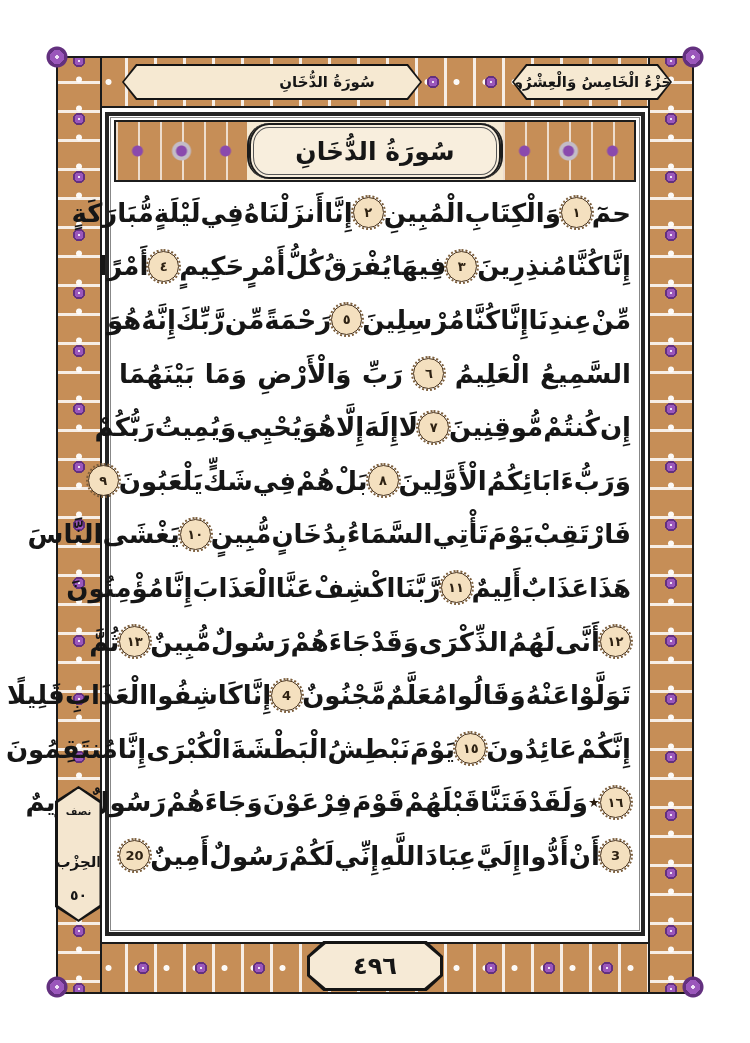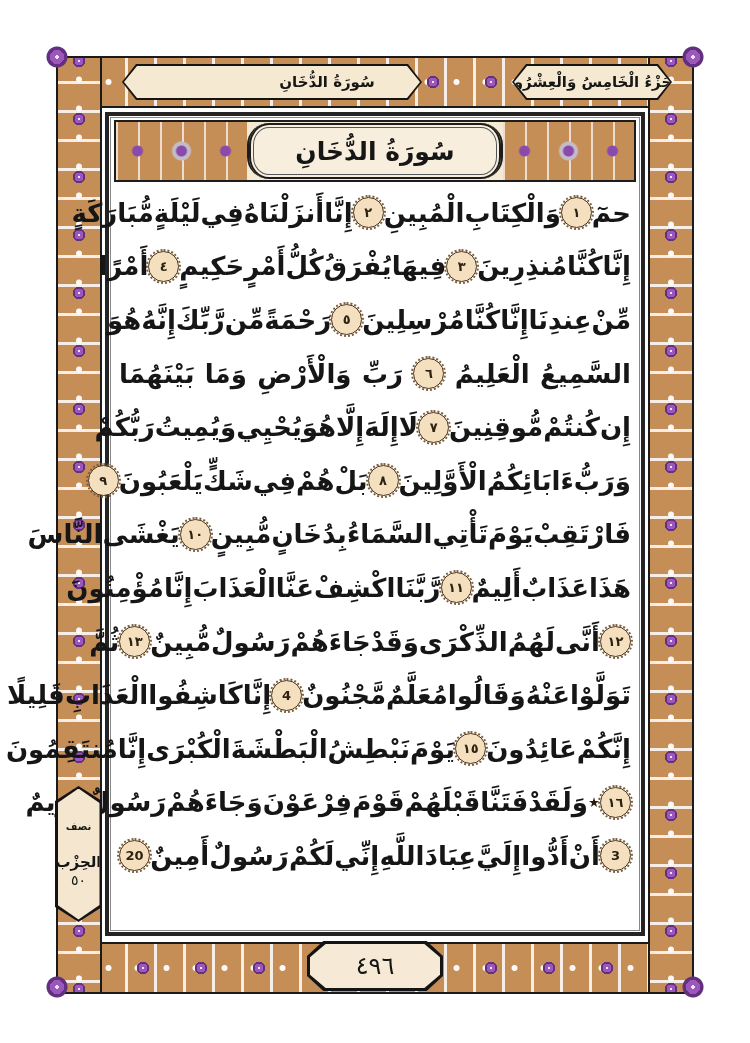--- a/index.html
+++ b/index.html
@@ -69,30 +69,30 @@
     width:29px;height:29px;border-radius:50%;background:#f4e0bf;border:1px solid #4a3520;
     outline:2px dotted #7d5f3c;outline-offset:0px;
     font-size:13px;font-weight:bold;color:#2e2213;}
   .hizbstar{flex:none;font-size:22px;line-height:1;color:#2a1d10;}
   .qword{flex:none;}
   
   .hizb-outer{position:absolute;left:55px;top:786px;width:47px;height:136px;z-index:3;background:#141414;
     clip-path:polygon(50% 0, 100% 11%, 100% 89%, 50% 100%, 0 89%, 0 11%);}
   .hizb-inner{position:absolute;inset:2.5px;background:#f4e6cf;
     clip-path:polygon(50% 0, 100% 11%, 100% 89%, 50% 100%, 0 89%, 0 11%);
-    display:flex;flex-direction:column;align-items:center;justify-content:center;gap:1px;direction:rtl;}
+    display:flex;flex-direction:column;align-items:center;justify-content:center;gap:16px;direction:rtl;}
   .hizb-small{font-size:10px;font-weight:bold;}
   .hizb-word{font-size:15px;font-weight:bold;margin-top:20px;}
-  .hizb-num{font-size:14px;font-weight:normal;}
+  .hizb-num{font-size:14px;font-weight:bold;}
   
   .pagenum-outer{position:absolute;left:307px;top:941px;width:136px;height:50px;z-index:3;background:#141414;
     clip-path:polygon(12% 0, 88% 0, 100% 30%, 100% 70%, 88% 100%, 12% 100%, 0 70%, 0 30%);}
   .pagenum-inner{position:absolute;inset:3px;background:#f6ead6;display:flex;align-items:center;justify-content:center;
     clip-path:polygon(12% 0, 88% 0, 100% 30%, 100% 70%, 88% 100%, 12% 100%, 0 70%, 0 30%);}
-  .pagenum-text{font-size:24px;font-weight:normal;letter-spacing:2px;}
+  .pagenum-text{font-size:24px;font-weight:bold;letter-spacing:2px;}
 </style>
 </head>
 <body>
 
 <div class="band band-h band-top"></div>
 <div class="band band-h band-bottom"></div>
 <div class="band band-v band-left"></div>
 <div class="band band-v band-right"></div>
 <div class="corner-flower" style="left:42px;top:42px;"></div>
 <div class="corner-flower" style="left:678px;top:42px;"></div>

